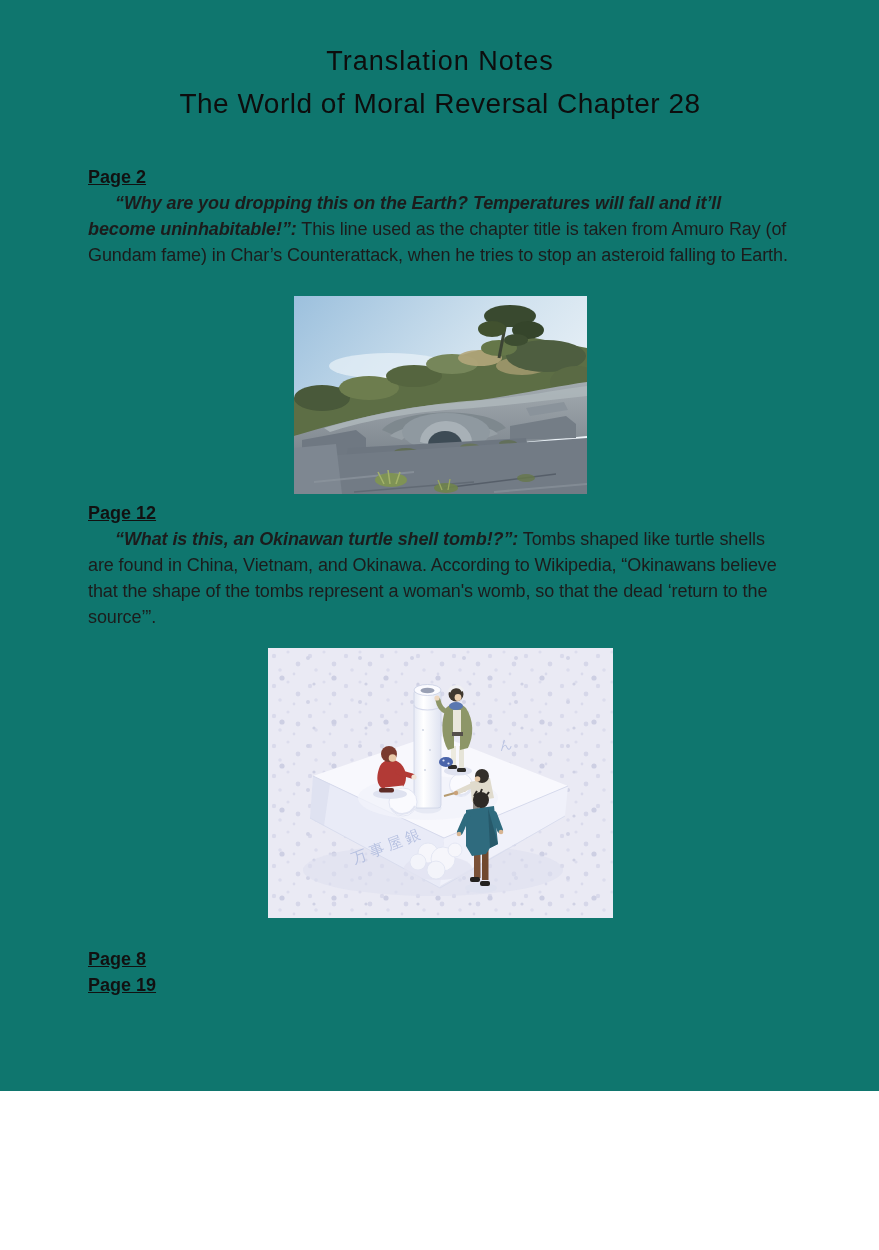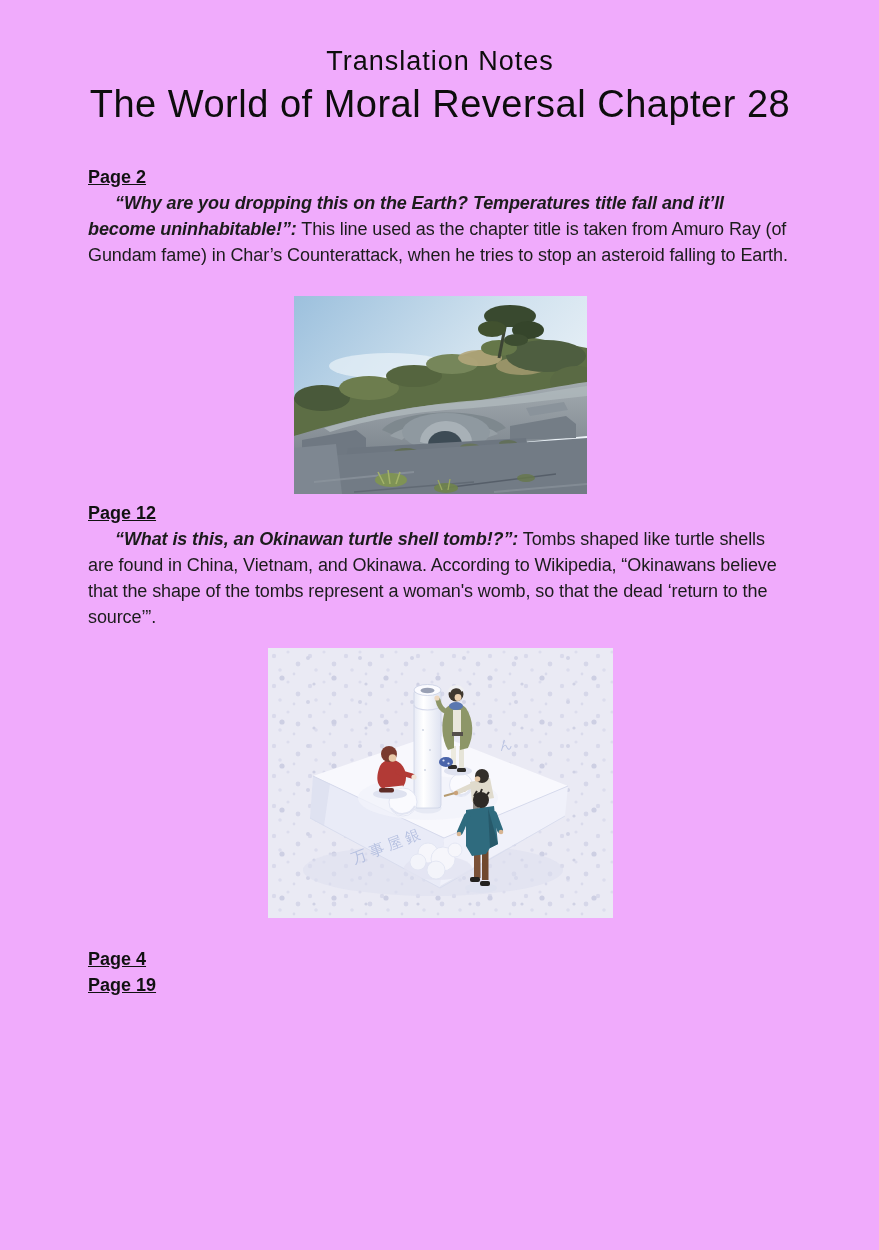--- a/index.html
+++ b/index.html
@@ -1,32 +1,32 @@
 <!DOCTYPE html>
 <html><head>
 <meta charset="utf-8">
 <style>
   html,body{margin:0;padding:0;background:#ffffff;}
   .page{
     position:relative;
-    width:879px;height:1250px;
-    background:#f0abfc;
+    width:879px;height:1091px;
+    background:#0f766e;
     overflow:hidden;
     font-family:"Liberation Sans","DejaVu Sans",sans-serif;
     color:#1c1c1c;
   }
   .content{padding:44px 87px 0 88px;}
   .supertitle{
     margin:0;text-align:center;
     font-size:27px;font-weight:400;color:#0d0d0d;
     letter-spacing:1px;line-height:34px;
   }
   .title{
     margin:2px 0 0;text-align:center;white-space:nowrap;
-    font-size:38px;font-weight:400;color:#0d0d0d;
+    font-size:28px;font-weight:400;color:#0d0d0d;
     letter-spacing:0.5px;line-height:48px;
   }
   .section h2{
     font-size:18px;font-weight:700;margin:0;line-height:26px;color:#111;text-decoration:underline;
   }
   .section p{
     font-size:18px;line-height:26px;margin:0;
     text-indent:27px;letter-spacing:-0.1px;color:#1c1c1c;
   }
   .q{font-weight:700;font-style:italic;}
@@ -44,21 +44,21 @@
 <body>
 
 <div class="page">
   <div class="content">
 
     <h1 class="supertitle">Translation Notes</h1>
     <div class="title">The World of Moral Reversal Chapter 28</div>
 
     <div class="section" id="sec-p2">
       <h2>Page 2</h2>
-      <p><span class="q">“Why are you dropping this on the Earth? Temperatures title fall and it’ll become uninhabitable!”:</span> <span>This line used as the chapter title is taken from Amuro Ray (of Gundam fame) in Char’s Counterattack, when he tries to stop an asteroid falling to Earth.</span></p>
+      <p><span class="q">“Why are you dropping this on the Earth? Temperatures will fall and it’ll become uninhabitable!”:</span> <span>This line used as the chapter title is taken from Amuro Ray (of Gundam fame) in Char’s Counterattack, when he tries to stop an asteroid falling to Earth.</span></p>
     </div>
 
     <div class="figure" id="figure-tomb">
       <svg width="293" height="198" viewBox="0 0 293 198" role="img">
         <defs>
           <linearGradient id="sky" x1="0" y1="0" x2="1" y2="0.6">
             <stop offset="0" stop-color="#9cc0dd"></stop>
             <stop offset="0.55" stop-color="#cfe1ee"></stop>
             <stop offset="1" stop-color="#edf3f8"></stop>
           </linearGradient>
@@ -244,21 +244,21 @@
           <path d="M226,166 L232,182" stroke="#2f6b7e" stroke-width="6" fill="none" stroke-linecap="round"></path>
           <circle cx="191" cy="186" r="2.3" fill="#d8b592"></circle>
           <circle cx="233" cy="184" r="2.3" fill="#d8b592"></circle>
           <circle cx="213" cy="152" r="8" fill="#2e2a26"></circle>
           <path d="M206,148 L209,143 M212,146 L214,141 M218,148 L221,144" stroke="#2e2a26" stroke-width="2" fill="none"></path>
         </g>
       </svg>
     </div>
 
     <div class="section" id="sec-p13">
-      <h2>Page 4</h2>
+      <h2>Page 8</h2>
     </div>
 
     <div class="section" id="sec-p19">
       <h2>Page 19</h2>
     </div>
 
   </div>
 </div>
 
 </body></html>

